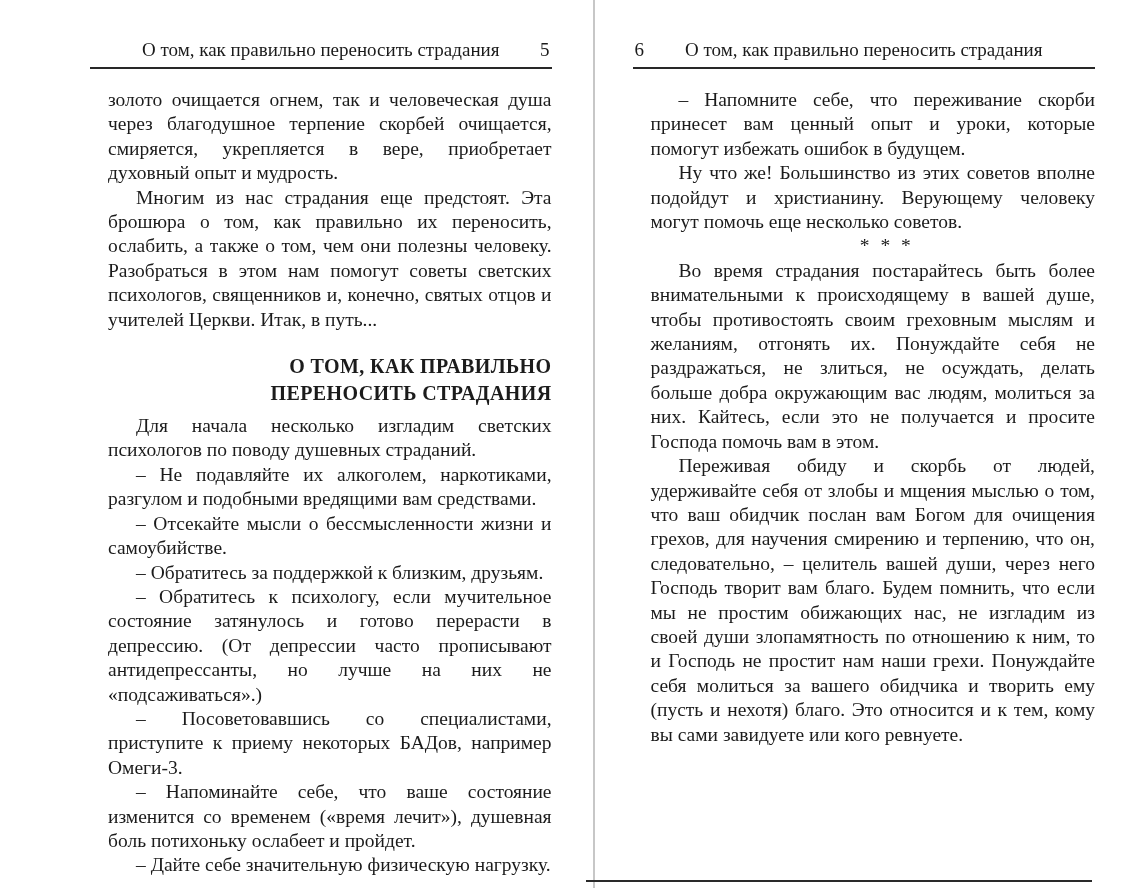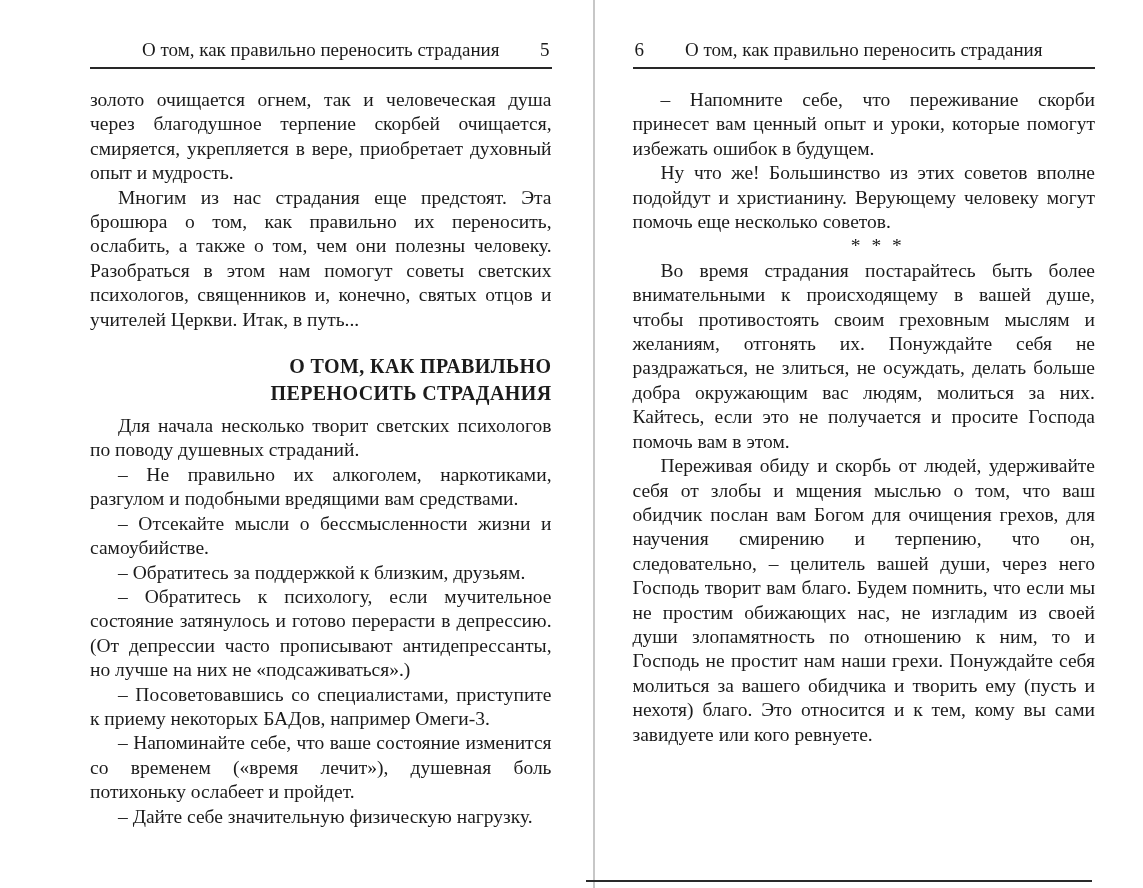--- a/index.html
+++ b/index.html
@@ -42,21 +42,21 @@
     white-space: nowrap;
   }
   .page-num { position: absolute; top: 0; }
   .page.left  .page-num { right: 2px; }
   .page.right .page-num { left: 2px; }
   .content {
     font-size: 19.5px;
     line-height: 24.4px;
     text-align: justify;
   }
-  .content p { text-indent: 28px; }
+  .content p { text-indent: 28px; margin-left: 18px; }
   .content p.noindent { text-indent: 0; }
   .section-heading {
     font-weight: bold;
     text-align: right;
     text-indent: 0;
     white-space: pre-line;
     font-size: 20px;
     line-height: 27px;
     letter-spacing: 0.4px;
     margin: 21px 0 7px 0;
@@ -84,22 +84,22 @@
   <div class="page left">
     <div class="header">
       <span>О том, как правильно переносить страдания</span>
       <span class="page-num">5</span>
     </div>
     <div class="content">
       <p class="noindent">золото очищается огнем, так и человеческая душа через благодушное терпение скорбей очищается, смиряется, укрепляется в вере, приобретает духовный опыт и мудрость.</p>
       <p>Многим из нас страдания еще предстоят. Эта брошюра о том, как правильно их переносить, ослабить, а также о том, чем они полезны человеку. Разобраться в этом нам помогут советы светских психологов, священников и, конечно, святых отцов и учителей Церкви. Итак, в путь...</p>
       <p class="section-heading">О ТОМ, КАК ПРАВИЛЬНО
 ПЕРЕНОСИТЬ СТРАДАНИЯ</p>
-      <p>Для начала несколько творит светских психологов по поводу душевных страданий.</p>
-      <p>– Не правильно их алкоголем, наркотиками, разгулом и подобными вредящими вам средствами.</p>
+      <p>Для начала несколько изгладим светских психологов по поводу душевных страданий.</p>
+      <p>– Не подавляйте их алкоголем, наркотиками, разгулом и подобными вредящими вам средствами.</p>
       <p>– Отсекайте мысли о бессмысленности жизни и самоубийстве.</p>
       <p>– Обратитесь за поддержкой к близким, друзьям.</p>
       <p>– Обратитесь к психологу, если мучительное состояние затянулось и готово перерасти в депрессию. (От депрессии часто прописывают антидепрессанты, но лучше на них не «подсаживаться».)</p>
       <p>– Посоветовавшись со специалистами, приступите к приему некоторых БАДов, например Омеги-3.</p>
       <p>– Напоминайте себе, что ваше состояние изменится со временем («время лечит»), душевная боль потихоньку ослабеет и пройдет.</p>
       <p>– Дайте себе значительную физическую нагрузку.</p>
     </div>
   </div>
 
   <div class="divider"></div>

